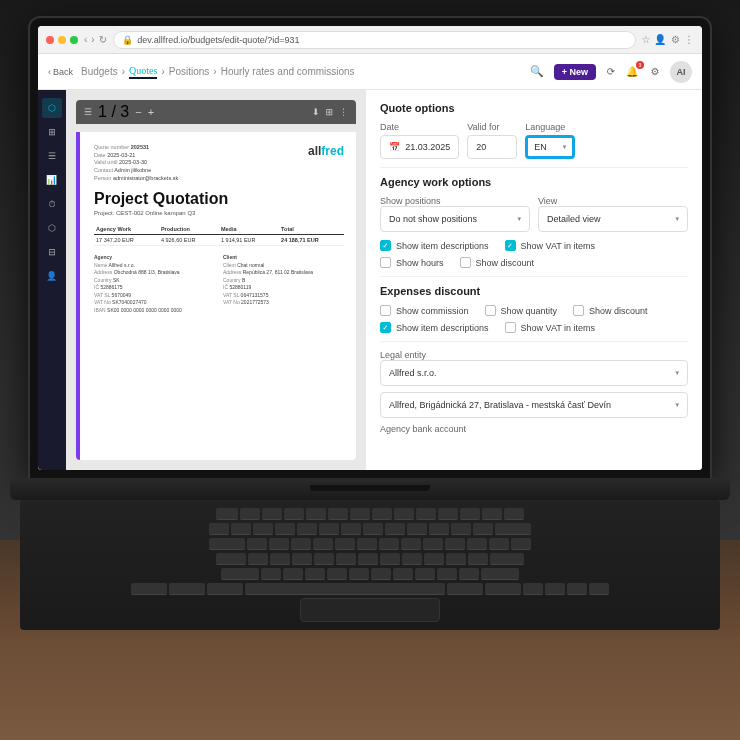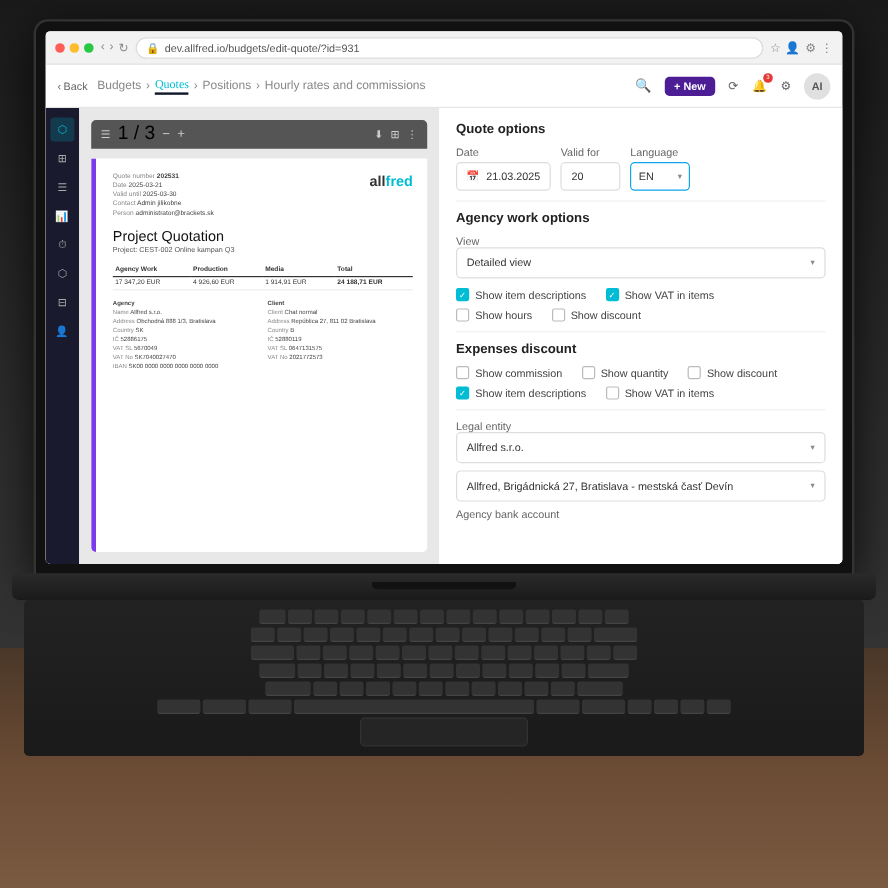--- a/index.html
+++ b/index.html
@@ -266,22 +266,22 @@
       display: flex;
       justify-content: space-between;
       margin-bottom: 8px;
     }
 
     .doc-meta { font-size: 5.5px; color: #444; line-height: 1.4; }
     .doc-brand { font-size: 12px; font-weight: bold; color: #333; }
     .doc-brand span { color: #00bcd4; }
 
     .doc-title {
-      font-size: 12px;
-      font-weight: normal;
+      font-size: 16px;
+      font-weight: bold;
       color: #111;
       margin: 8px 0 2px;
     }
 
     .doc-subtitle { font-size: 6px; color: #555; margin-bottom: 8px; }
 
     .doc-table {
       width: 100%;
       border-collapse: collapse;
       font-size: 5.5px;
@@ -373,21 +373,21 @@
       align-items: center;
       gap: 4px;
     }
 
     .form-input.with-icon {
       gap: 5px;
     }
 
     .form-select {
       height: 24px;
-      border: 1px solid #0ea5e9;
+      border: 3px solid #0ea5e9;
       border-radius: 4px;
       padding: 0 6px;
       font-size: 9px;
       color: #333;
       background: white;
       display: flex;
       align-items: center;
       justify-content: space-between;
     }
 
@@ -703,20 +703,27 @@
             </div>
           </div>
 
 
           <div class="section-divider"></div>
 
           <div class="section-title">Agency work options</div>
 
           <div class="select-row">
             <div style="flex:1;">
+              <div class="form-label">Show positions</div>
+              <div class="select-half">
+                <span>Do not show positions</span>
+                <span class="chevron">▾</span>
+              </div>
+            </div>
+            <div style="flex:1;">
               <div class="form-label">View</div>
               <div class="select-half">
                 <span>Detailed view</span>
                 <span class="chevron">▾</span>
               </div>
             </div>
           </div>
 
           <div class="checks-row">
             <div class="checkbox-row">

